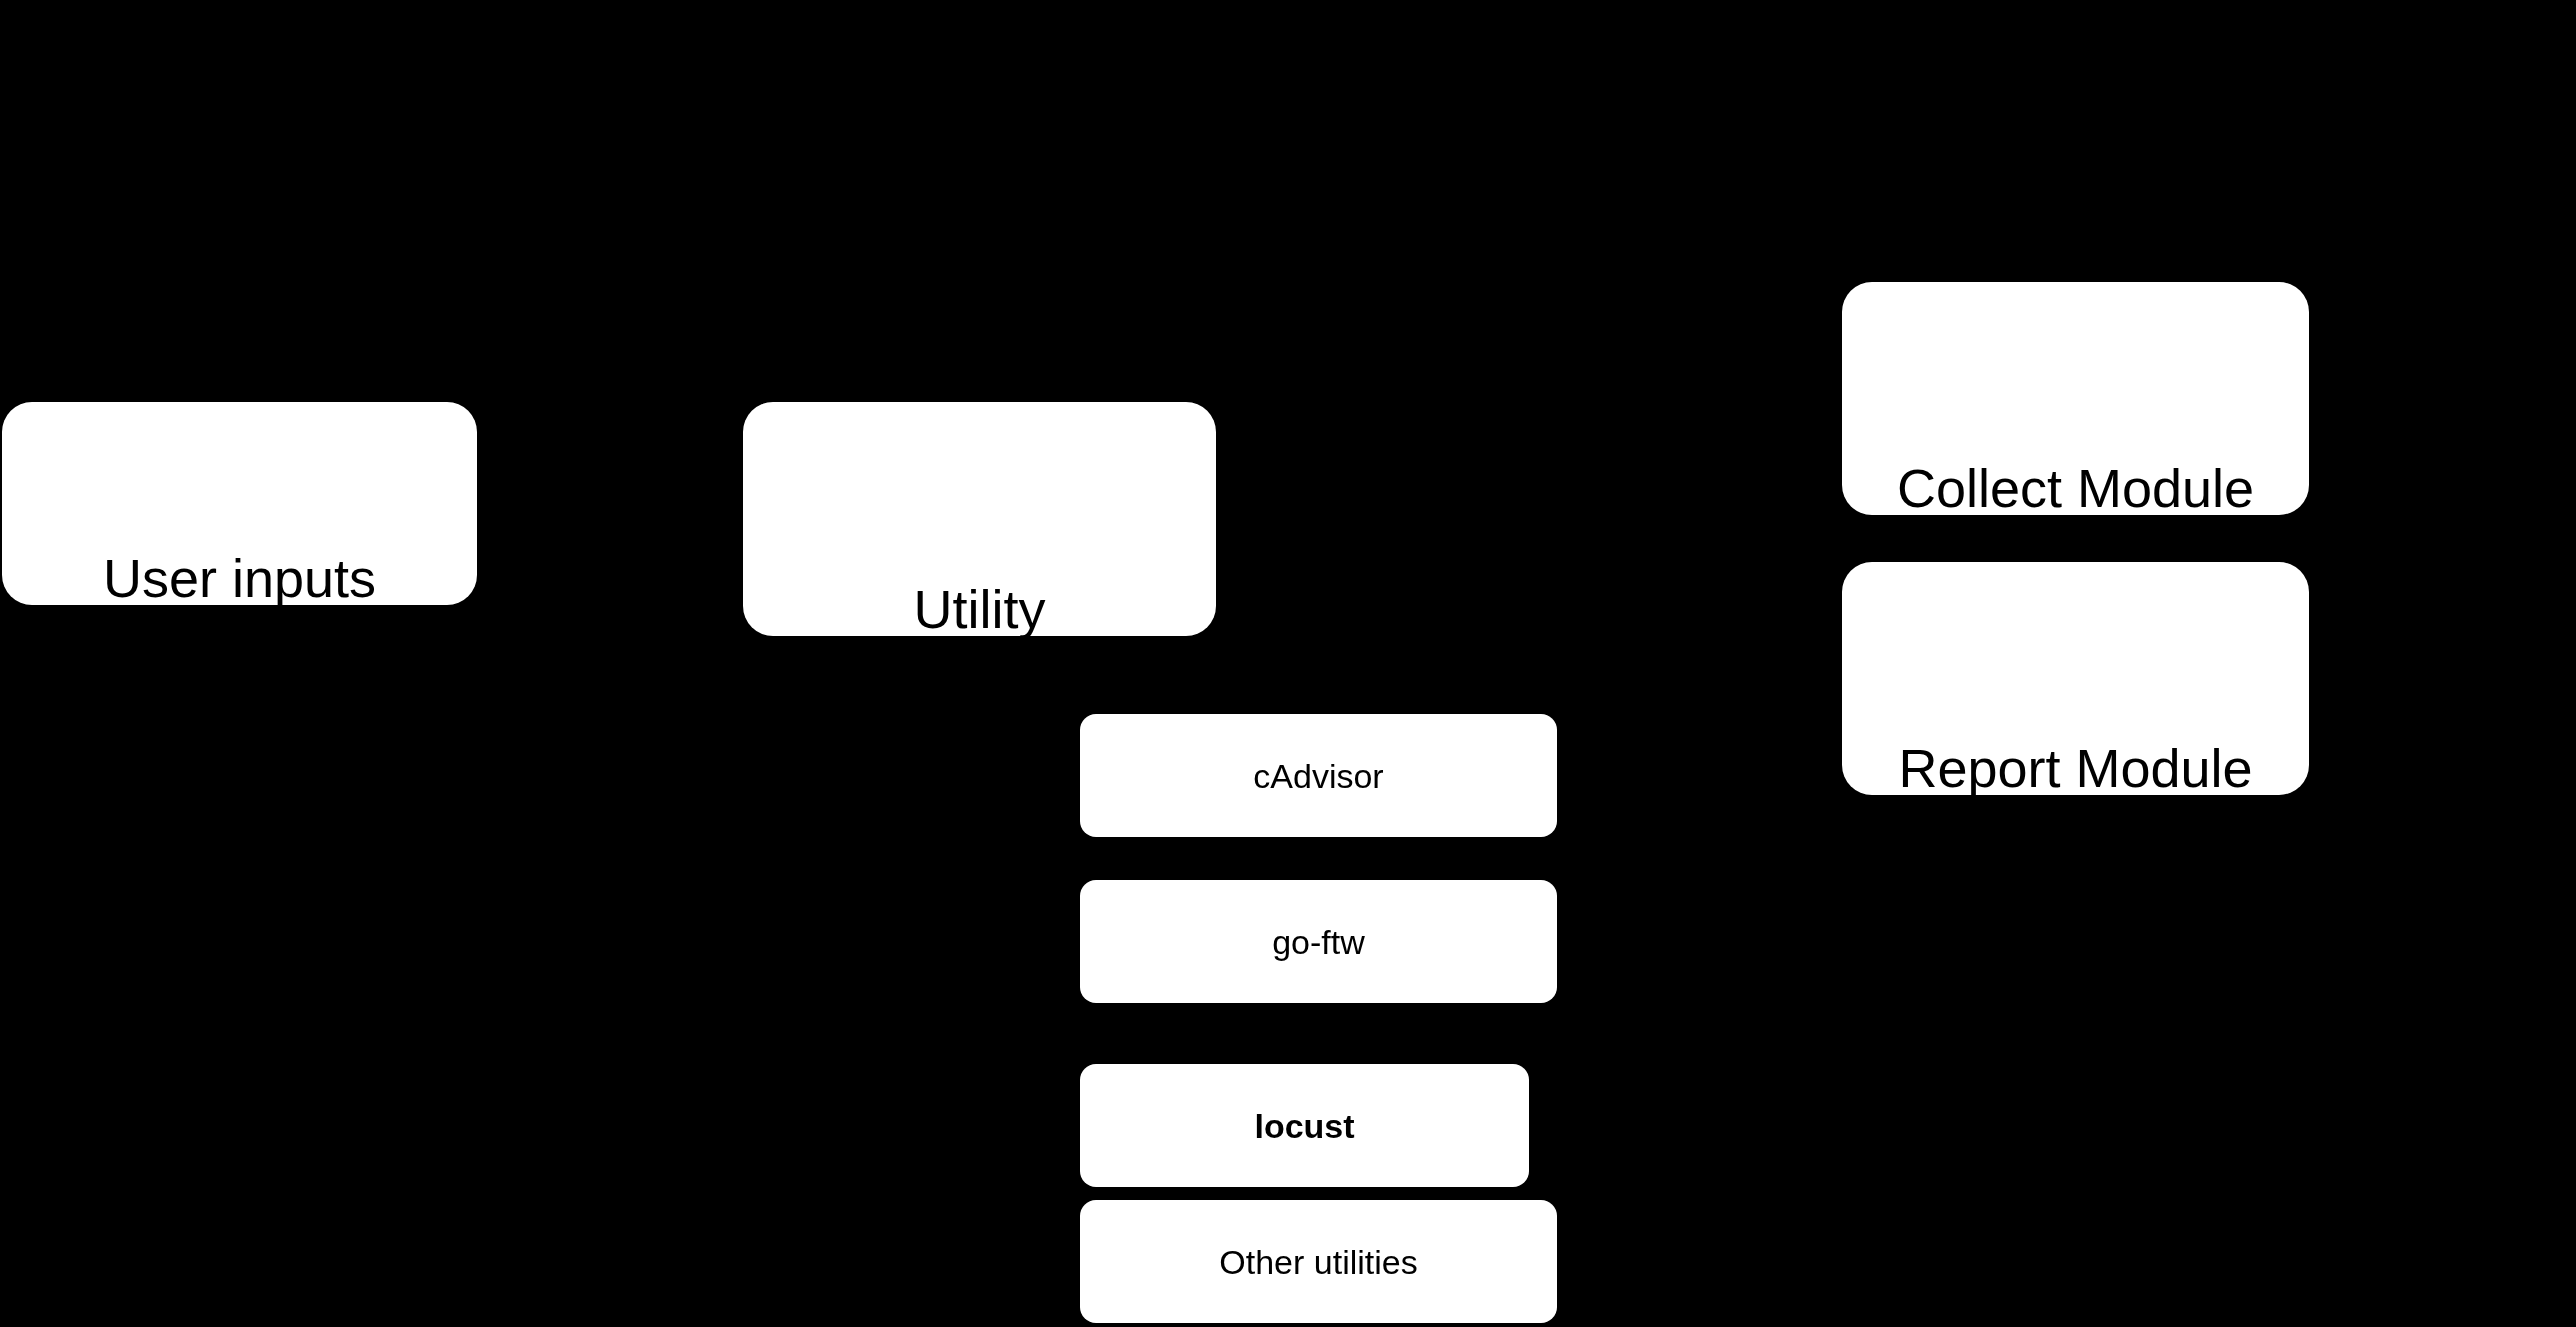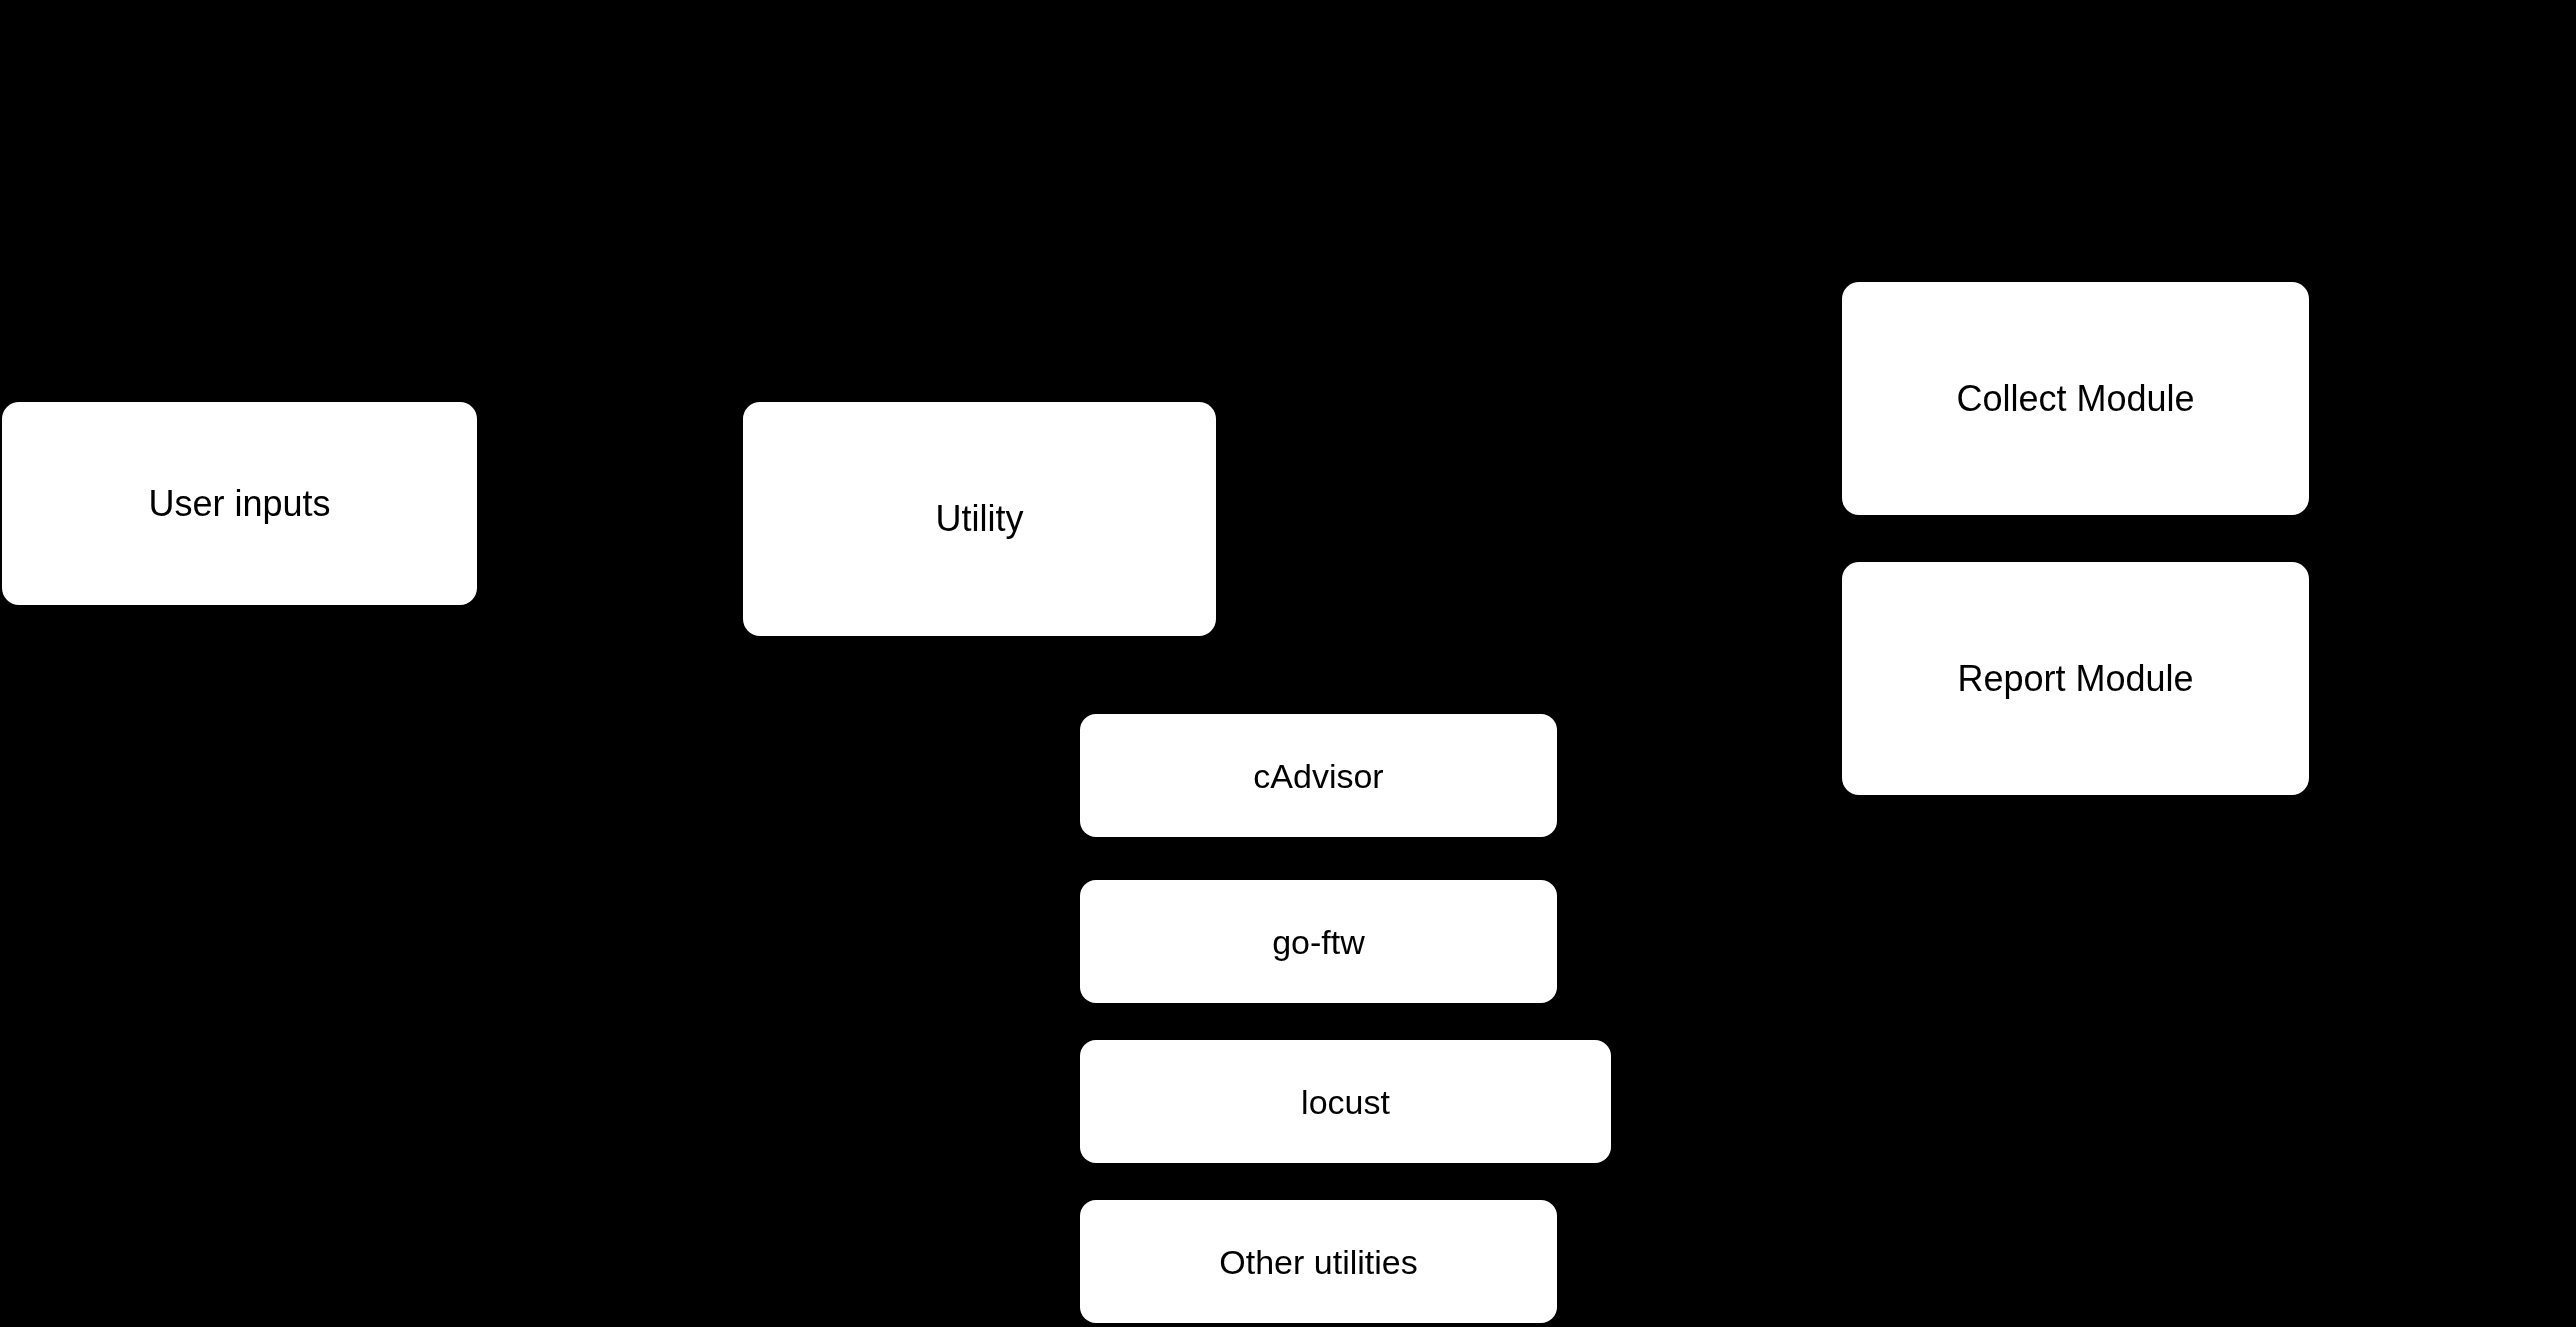--- a/index.html
+++ b/index.html
@@ -19,22 +19,23 @@
     position: absolute;
     background: #ffffff;
     color: #000000;
     display: flex;
     align-items: center;
     justify-content: center;
     text-align: center;
     box-sizing: border-box;
   }
   .node.large {
-    border-radius: 17px;
-    font-size: 36px;
+    border-radius: 30px;
+    font-size: 54px;
+    align-items: flex-end;
   }
   .node.small {
     border-radius: 16px;
     font-size: 34px;
   }
   .label {
     display: block;
     line-height: 1;
     white-space: nowrap;
   }
@@ -61,21 +62,21 @@
   </div>
 
   <div class="node small" style="left: 1080px; top: 714px; width: 477px; height: 123px;">
     <span class="label">cAdvisor</span>
   </div>
 
   <div class="node small" style="left: 1080px; top: 880px; width: 477px; height: 123px;">
     <span class="label">go-ftw</span>
   </div>
 
-  <div class="node small" style="left: 1080px; top: 1040px; width: 531px; height: 123px;">
+  <div class="node small" style="left: 1080px; top: 1064px; width: 449px; height: 123px; font-weight: bold;">
     <span class="label">locust</span>
   </div>
 
   <div class="node small" style="left: 1080px; top: 1200px; width: 477px; height: 123px;">
     <span class="label">Other utilities</span>
   </div>
 
 </div>
 
 

